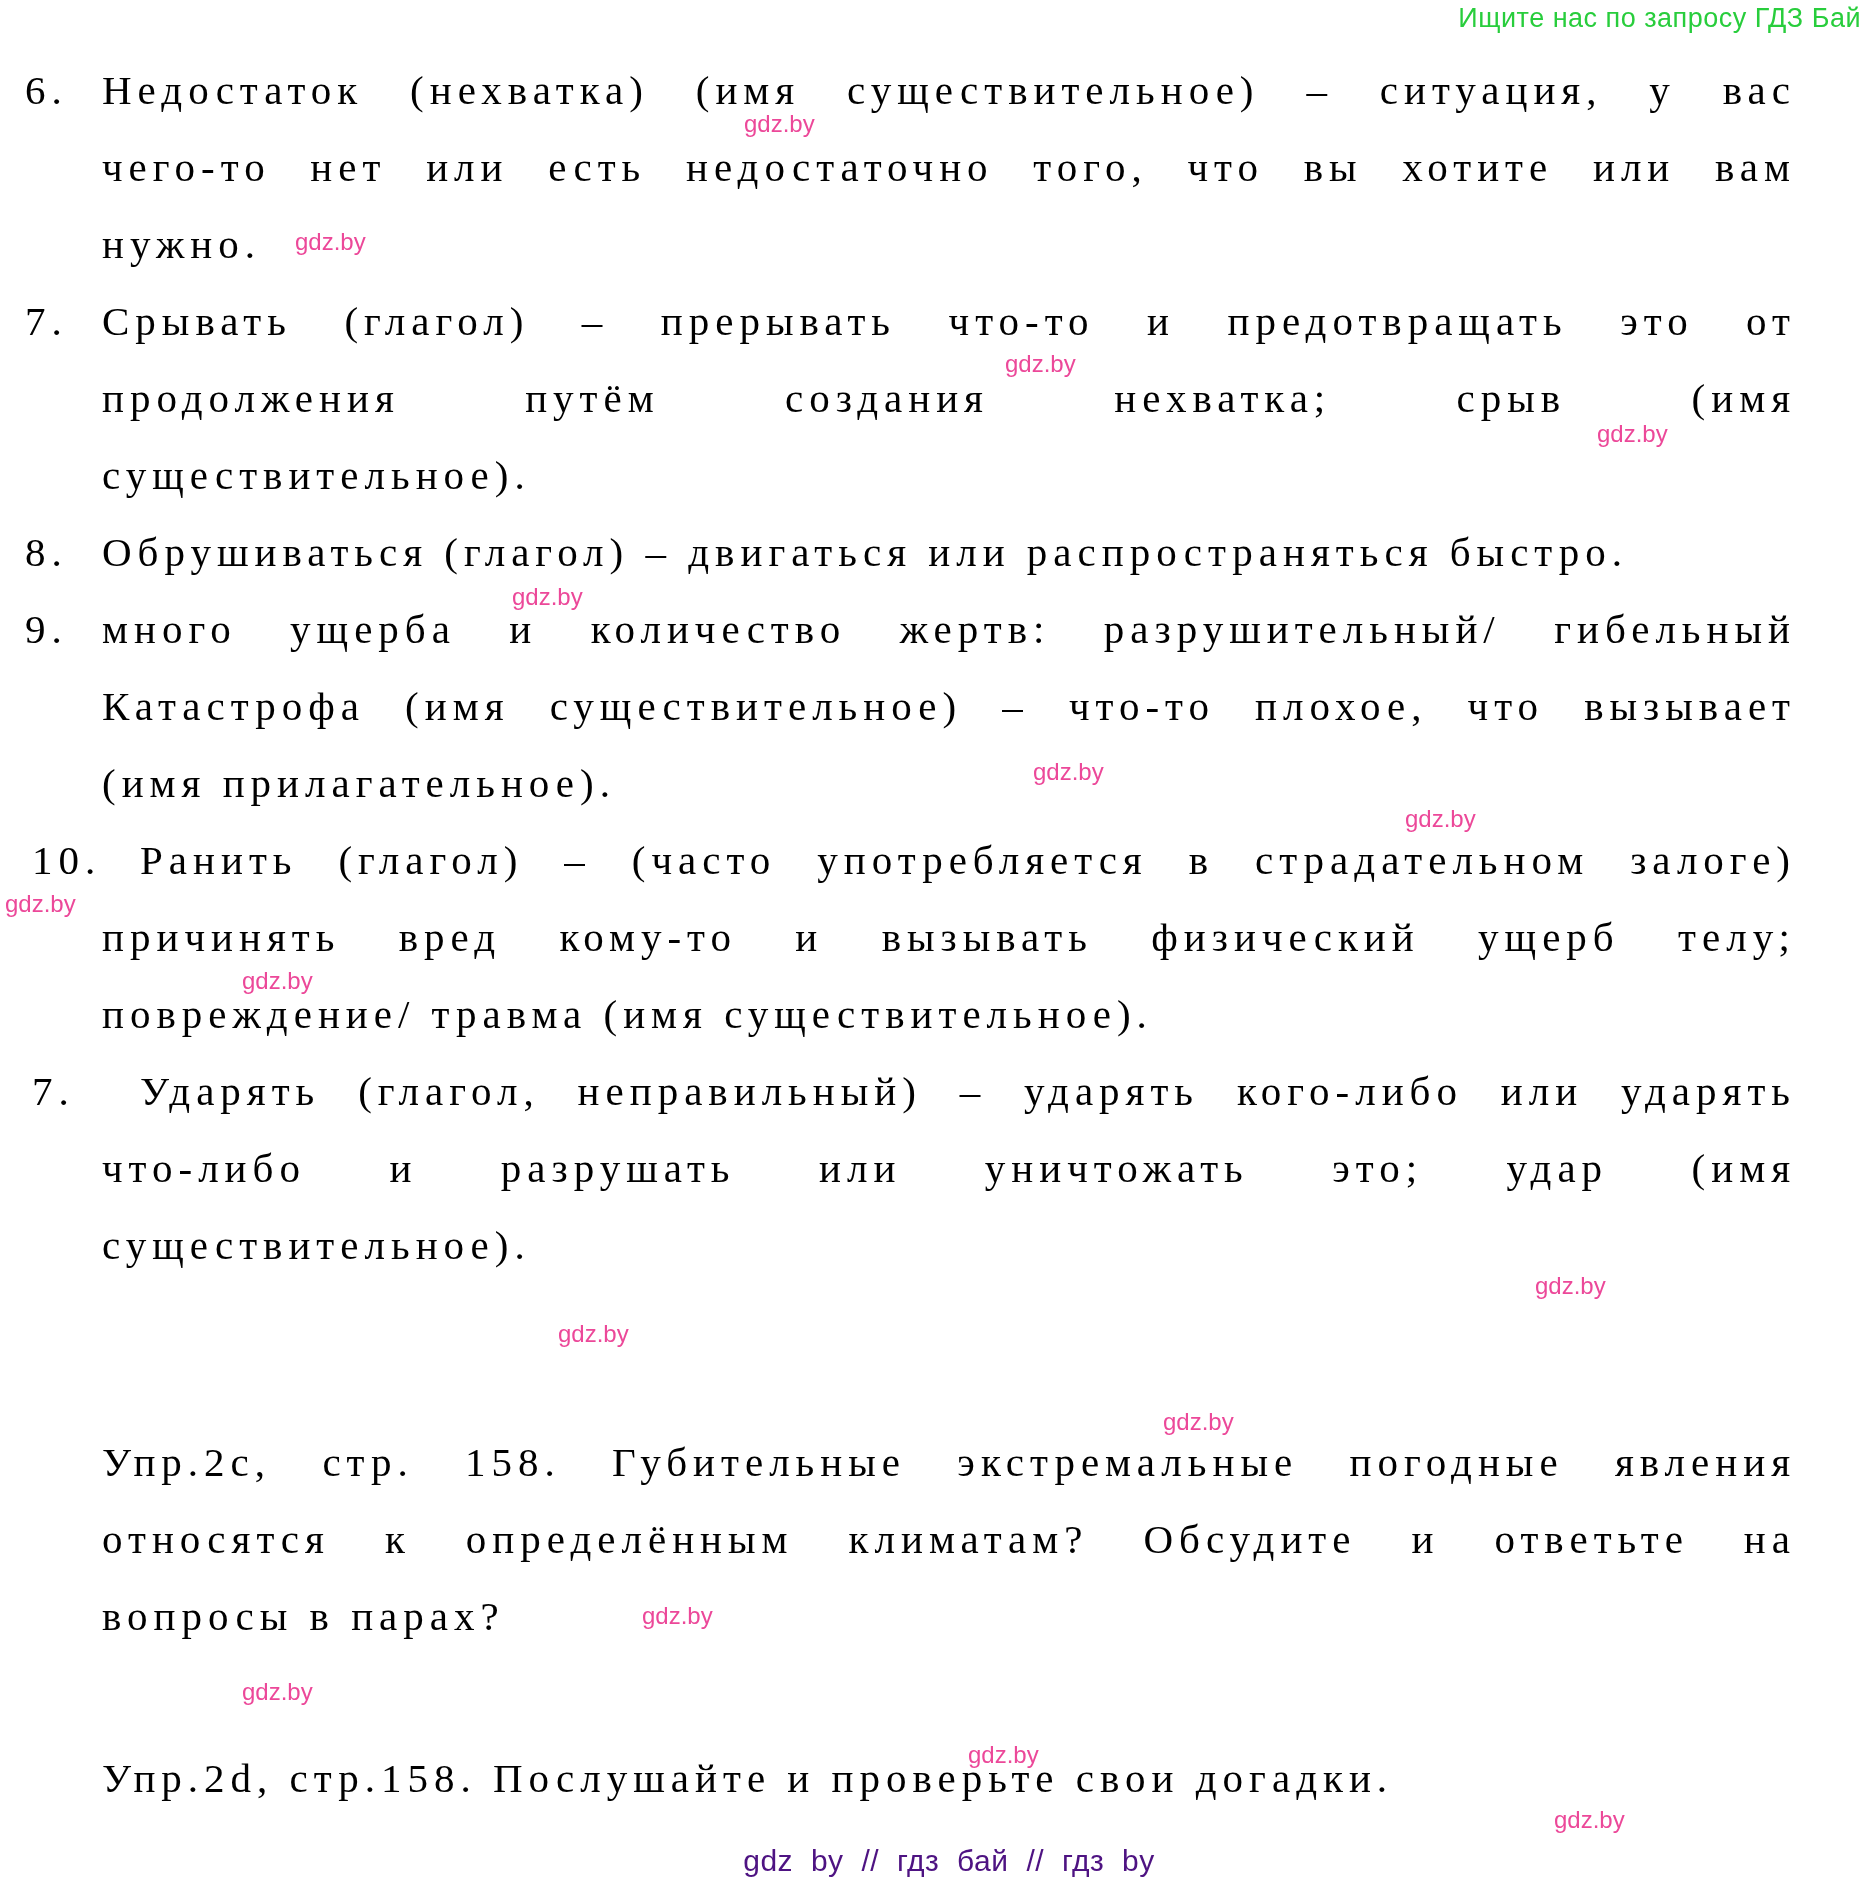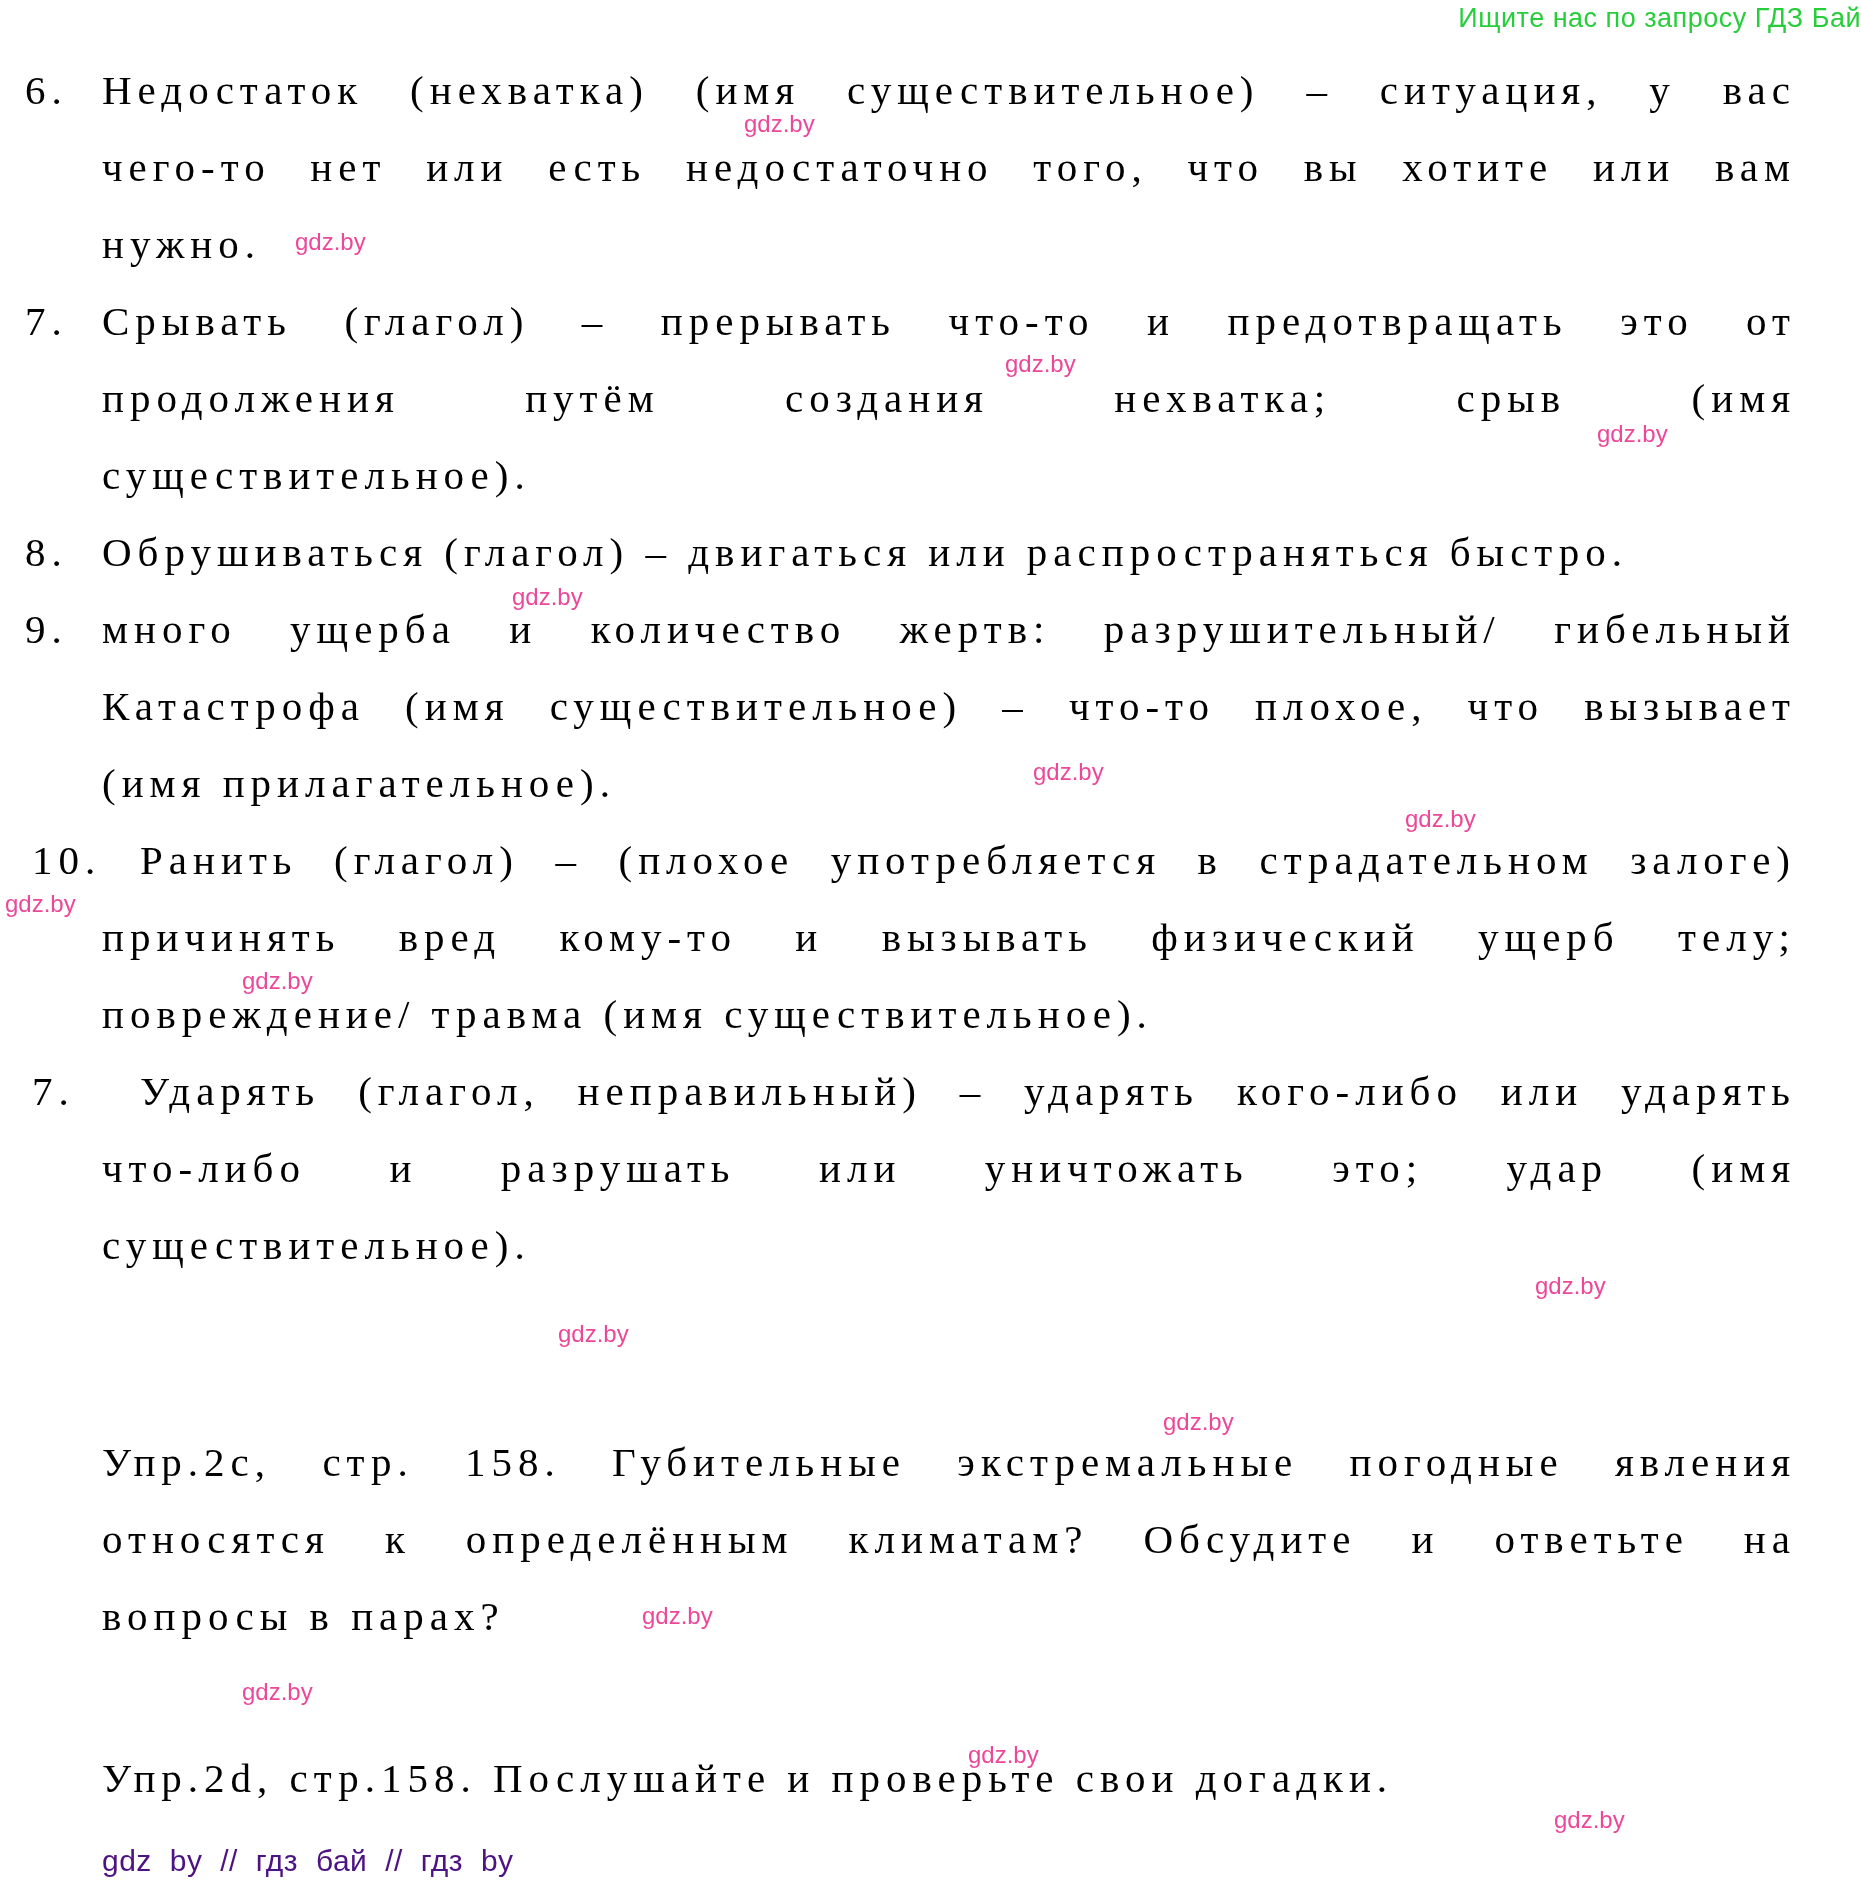--- a/index.html
+++ b/index.html
@@ -61,20 +61,21 @@
     white-space: nowrap;
   }
   .last { text-align-last: left; }
   .ind38 { text-indent: 38px; } 
 
   .ex-1 { margin-top: 140px; }
   .ex-2 { margin-top: 85px; }
 
   .footer {
     margin-top: 26px;
+    text-align: center;
     font-family: "Liberation Sans", "DejaVu Sans", sans-serif;
     font-size: 30px;
     line-height: 36px;
     letter-spacing: 0.5px;
     word-spacing: 9px;
     color: #4e1382;
   }
 
   
   .wm {
@@ -115,21 +116,21 @@
 
   <div class="def-item">
     <span class="num num-narrow">9.</span>
     <div class="line just">много ущерба и количество жертв: разрушительный/ гибельный</div>
     <div class="line just">Катастрофа (имя существительное) – что-то плохое, что вызывает</div>
     <div class="line last">(имя прилагательное).</div>
   </div>
 
   <div class="def-item">
     <span class="num num-wide">10.</span>
-    <div class="line just ind38">Ранить (глагол) – (плохое употребляется в страдательном залоге)</div>
+    <div class="line just ind38">Ранить (глагол) – (часто употребляется в страдательном залоге)</div>
     <div class="line just">причинять вред кому-то и вызывать физический ущерб телу;</div>
     <div class="line last">повреждение/ травма (имя существительное).</div>
   </div>
 
   <div class="def-item">
     <span class="num num-wide">7.</span>
     <div class="line just ind38">Ударять (глагол, неправильный) – ударять кого-либо или ударять</div>
     <div class="line just">что-либо и разрушать или уничтожать это; удар (имя</div>
     <div class="line last">существительное).</div>
   </div>

